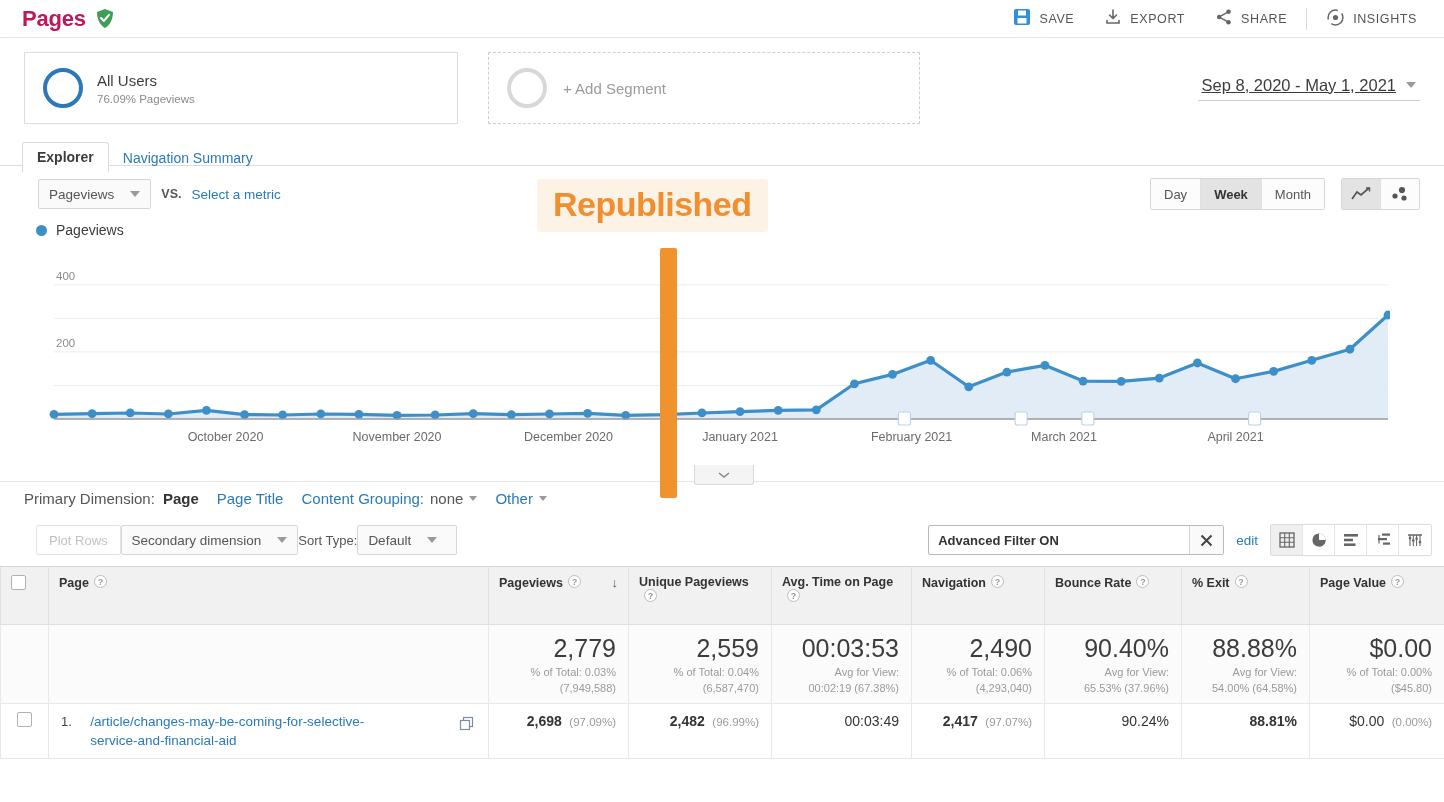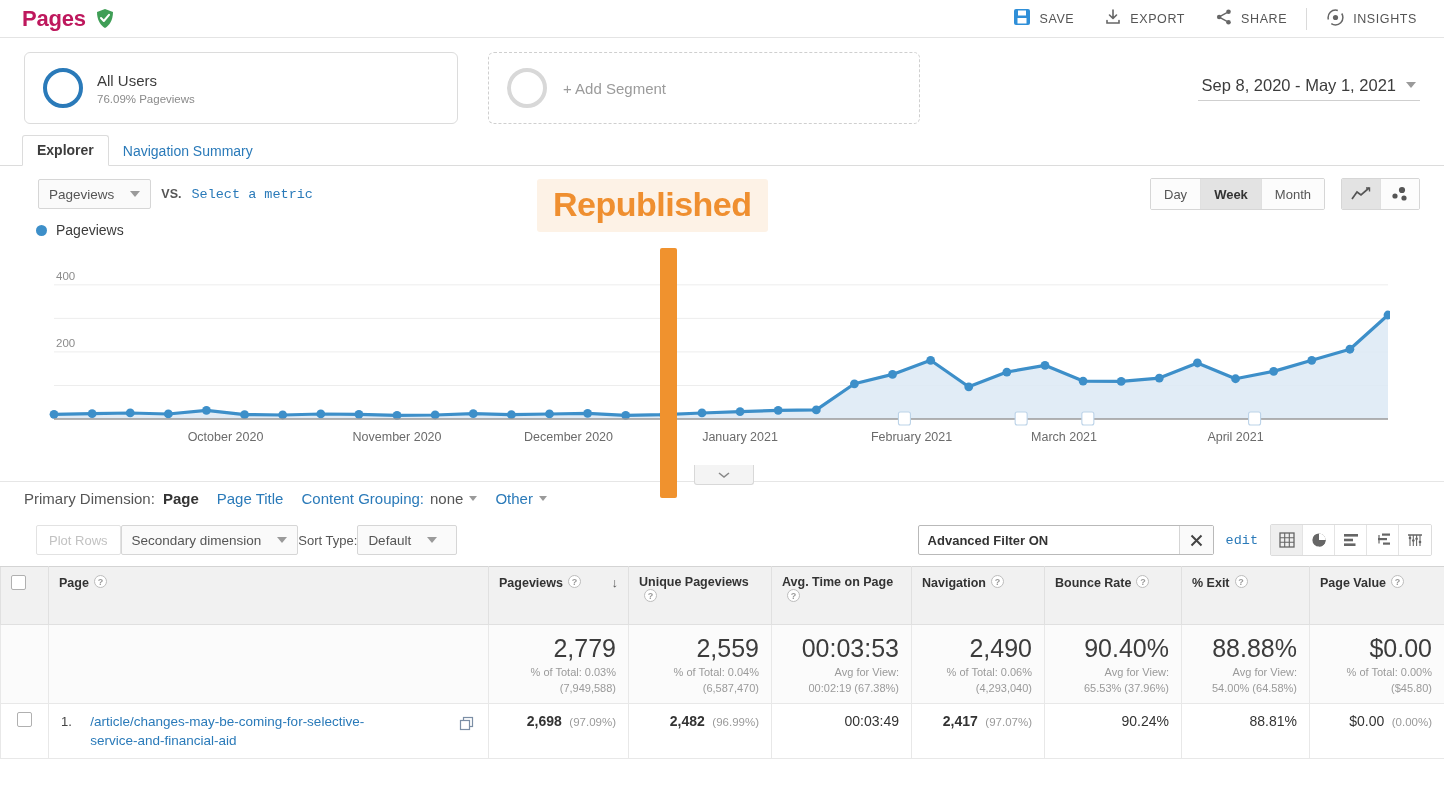--- a/index.html
+++ b/index.html
@@ -28,54 +28,54 @@
   .tb-action {
     display:flex; align-items:center; gap:8px;
     padding:0 15px; height:34px; cursor:pointer;
     font-size:12.5px; letter-spacing:.6px; color:#555; font-weight:500;
   }
   .tb-sep { width:1px; height:22px; background:#dadada; margin:0 4px; }
 
   
   .segbar { display:flex; align-items:center; padding:14px 16px 10px 24px; }
   .segment {
-    width:434px; height:72px; border:1px solid #dcdcdc; border-radius:6px;
+    width:434px; height:72px; border:1px solid #dcdcdc; border-radius:0;
     display:flex; align-items:center; padding:0 18px; background:#fff;
   }
   .segment.dashed { border:1px dashed #cfcfcf; margin-left:30px; width:432px; }
   .ring { width:40px; height:40px; border-radius:50%; border:4px solid #2a7ab9; flex:0 0 auto; }
   .ring.grey { border-color:#d8d8d8; }
   .seg-text { margin-left:14px; }
   .seg-name { font-size:15px; color:#3c3c3c; line-height:18px; }
   .seg-sub { font-size:11.5px; color:#8a8a8a; margin-top:3px; }
   .seg-add { margin-left:16px; font-size:15px; color:#9b9b9b; }
   .daterange {
     margin-left:auto; margin-right:8px; font-size:16.5px; color:#3c3c3c;
     border-bottom:1px solid #cfcfcf; padding:0 4px 5px 4px; cursor:pointer;
-    display:flex; align-items:center; gap:10px;
+    display:flex; align-items:center; gap:10px;text-decoration:underline;
   }
   .caret { width:0;height:0;border-left:5px solid transparent;border-right:5px solid transparent;border-top:6px solid #9a9a9a; }
 
   
   .tabs { display:flex; align-items:flex-end; padding-left:22px; border-bottom:1px solid #dcdcdc; height:32px; }
-  .tab { font-size:14px; padding:6px 14px 7px 14px; cursor:pointer; color:#2a7ab9; position:relative; top:1px; }
+  .tab { font-size:14px; padding:6px 14px 7px 14px; cursor:pointer; color:#2a7ab9; position:relative; top:8px; }
   .tab.active {
     color:#3c3c3c; font-weight:bold; background:#fff;
     border:1px solid #dcdcdc; border-bottom:1px solid #fff; border-radius:3px 3px 0 0;
   }
 
   
   .charttools { display:flex; align-items:center; padding:12px 14px 6px 38px; position:relative; }
   .select-box {
     border:1px solid #d6d6d6; background:#fafafa; border-radius:2px;
     height:30px; padding:0 10px; display:flex; align-items:center; gap:16px;
     font-size:13.5px; color:#555; cursor:pointer; min-width:100px;
   }
   .vs { margin:0 10px; font-size:12.5px; font-weight:bold; color:#555; }
-  .link { color:#2a7ab9; font-size:13.5px; cursor:pointer;font-family:Liberation Mono, monospace; }
+  .link { color:#2a7ab9; font-size:13.5px; cursor:pointer; }
   .ct-right { margin-left:auto; display:flex; align-items:center; gap:16px; padding-right:10px; }
   .btngroup { display:flex; border:1px solid #d6d6d6; border-radius:2px; overflow:hidden; }
   .btngroup > div {
     padding:0 13px; height:30px; display:flex; align-items:center;
     font-size:13px; color:#555; background:#fcfcfc; cursor:pointer;
     border-right:1px solid #e0e0e0;
   }
   .btngroup > div:last-child { border-right:none; }
   .btngroup > div.sel { background:#e3e3e3; font-weight:bold; color:#333; }
   .icongroup > div { padding:0 9px; }
@@ -559,21 +559,21 @@
           <span class="val-main" style="font-weight:normal">00:03:49</span>
         </td>
         <td class="cell right">
           <span class="val-main">2,417</span>
           <span class="val-pct">(97.07%)</span>
         </td>
         <td class="cell right">
           <span class="val-main" style="font-weight:normal">90.24%</span>
         </td>
         <td class="cell right">
-          <span class="val-main" style="font-weight:normal">88.81%</span>
+          <span class="val-main" style="font-weight:bold">88.81%</span>
         </td>
         <td class="cell right">
           <span class="val-main" style="font-weight:normal">$0.00</span>
           <span class="val-pct">(0.00%)</span>
         </td>
       </tr>
     </tbody>
   </table>
 </div>
 

